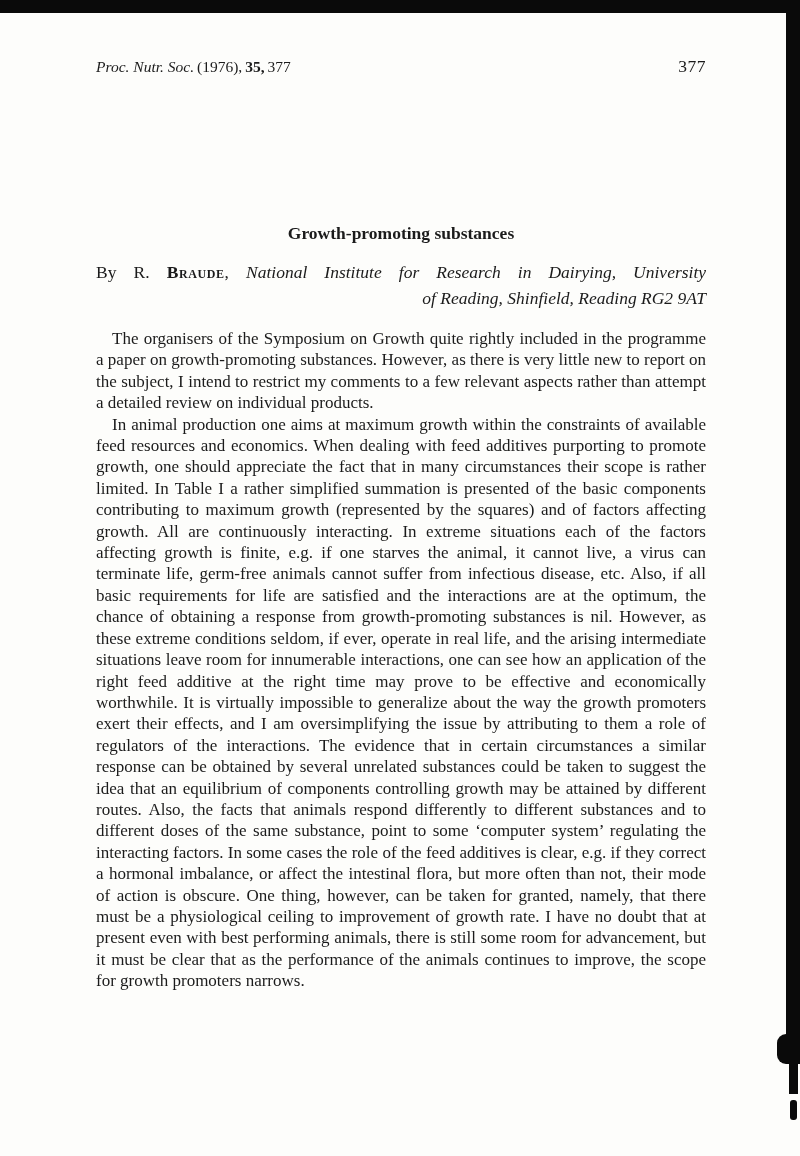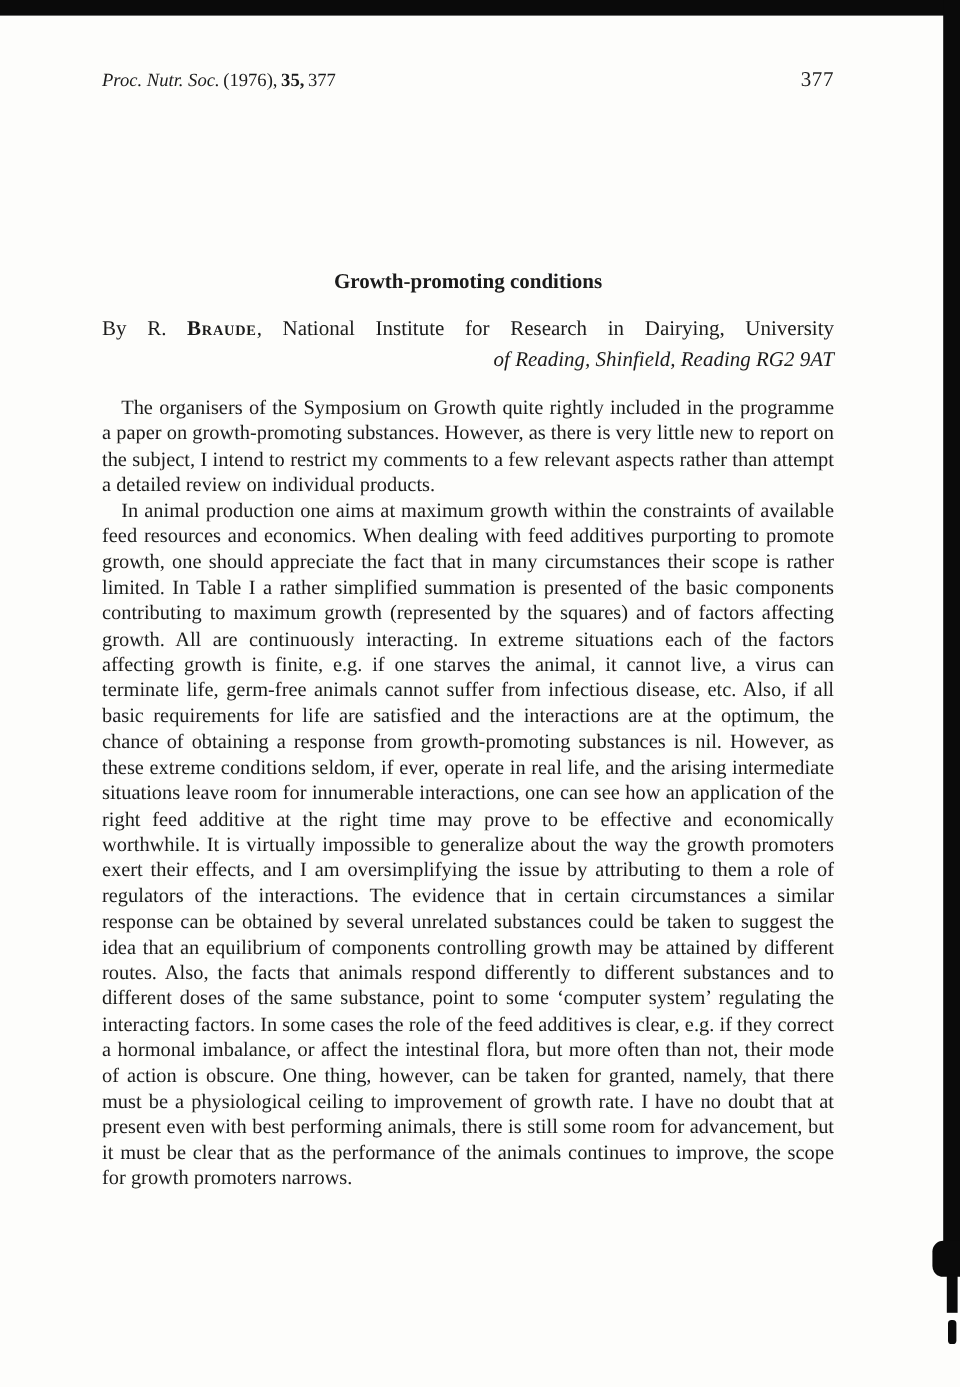--- a/index.html
+++ b/index.html
@@ -22,21 +22,21 @@
   .artifact { position: absolute; background: var(--scan, #0a0a0a); }
   .artifact-top    { top: 0; left: 0; width: 800px; height: 13px; }
   .artifact-right  { top: 0; right: 0; width: 14px; height: 1062px; }
   .artifact-blob   { top: 1034px; right: 0; width: 23px; height: 30px; border-radius: 9px 0 0 9px; }
   .artifact-lower  { top: 1062px; right: 2px; width: 9px; height: 32px; }
   .artifact-tail   { top: 1100px; right: 3px; width: 7px; height: 20px; border-radius: 3px; }
 
   
   .content {
     position: absolute;
-    left: 85px;
+    left: 96px;
     top: 0;
     width: 610px;
   }
   .running-head {
     margin-top: 56px;
     display: flex;
     justify-content: space-between;
     align-items: baseline;
     font-size: 15.5px;
     line-height: 20px;
@@ -56,21 +56,21 @@
   .byline {
     margin-top: 15px;
     font-size: 17.5px;
     line-height: 26px;
   }
   .byline-line1 {
     text-align: justify;
     text-align-last: justify;
   }
   .byline .sc { font-variant-caps: small-caps; letter-spacing: 0.6px; font-weight: bold; }
-  .byline .it { }
+  .byline .it { font-style: italic; }
   .byline-line2 {
     text-align: right;
     font-style: italic;
   }
 
   .body-text {
     margin-top: 17px;
     font-size: 17px;
     line-height: 21.4px;
     text-align: justify;
@@ -92,21 +92,21 @@
   <div class="artifact artifact-lower"></div>
   <div class="artifact artifact-tail"></div>
 
   <div class="content">
 
     <div class="running-head">
       <span class="citation"><span class="it">Proc. Nutr. Soc.</span><span>(1976),</span><span class="vol">35,</span><span>377</span></span>
       <span class="folio">377</span>
     </div>
 
-    <h1 class="article-title">Growth-promoting conditions</h1>
+    <h1 class="article-title">Growth-promoting substances</h1>
 
     <div class="byline">
       <div class="byline-line1"><span>By R.</span> <span><span class="sc">Braude</span><span>,</span></span> <span class="it">National Institute for Research in Dairying, University</span></div>
       <div class="byline-line2">of Reading, Shinfield, Reading RG2 9AT</div>
     </div>
 
     <div class="body-text">
       <p>The organisers of the Symposium on Growth quite rightly included in the programme a paper on growth-promoting substances. However, as there is very little new to report on the subject, I intend to restrict my comments to a few relevant aspects rather than attempt a detailed review on individual products.</p>
       <p>In animal production one aims at maximum growth within the constraints of available feed resources and economics. When dealing with feed additives purporting to promote growth, one should appreciate the fact that in many circumstances their scope is rather limited. In Table I a rather simplified summation is presented of the basic components contributing to maximum growth (represented by the squares) and of factors affecting growth. All are continuously interacting. In extreme situations each of the factors affecting growth is finite, e.g. if one starves the animal, it cannot live, a virus can terminate life, germ-free animals cannot suffer from infectious disease, etc. Also, if all basic requirements for life are satisfied and the interactions are at the optimum, the chance of obtaining a response from growth-promoting substances is nil. However, as these extreme conditions seldom, if ever, operate in real life, and the arising intermediate situations leave room for innumerable interactions, one can see how an application of the right feed additive at the right time may prove to be effective and economically worthwhile. It is virtually impossible to generalize about the way the growth promoters exert their effects, and I am oversimplifying the issue by attributing to them a role of regulators of the interactions. The evidence that in certain circumstances a similar response can be obtained by several unrelated substances could be taken to suggest the idea that an equilibrium of components controlling growth may be attained by different routes. Also, the facts that animals respond differently to different substances and to different doses of the same substance, point to some ‘computer system’ regulating the interacting factors. In some cases the role of the feed additives is clear, e.g. if they correct a hormonal imbalance, or affect the intestinal flora, but more often than not, their mode of action is obscure. One thing, however, can be taken for granted, namely, that there must be a physiological ceiling to improvement of growth rate. I have no doubt that at present even with best performing animals, there is still some room for advancement, but it must be clear that as the performance of the animals continues to improve, the scope for growth promoters narrows.</p>
     </div>

